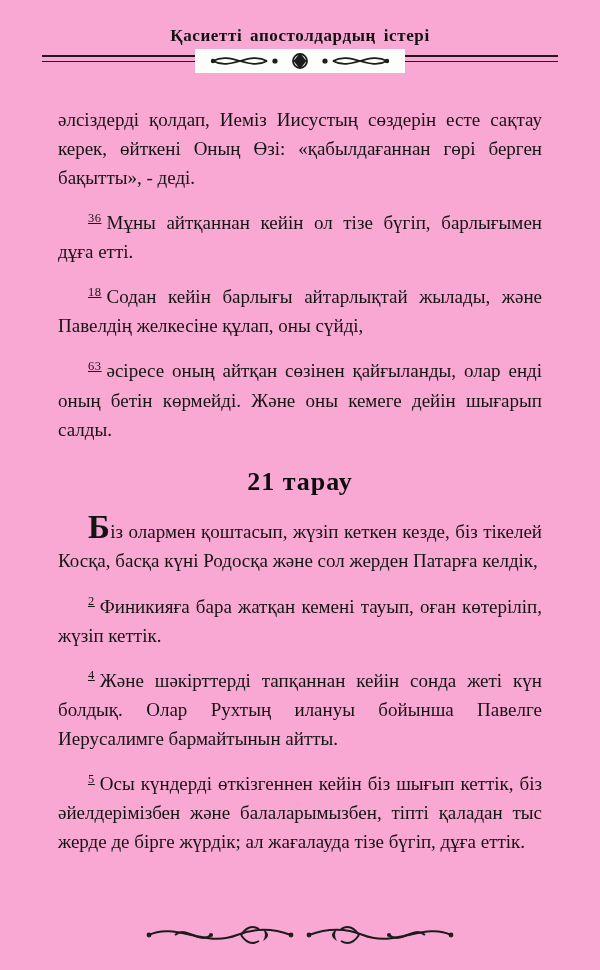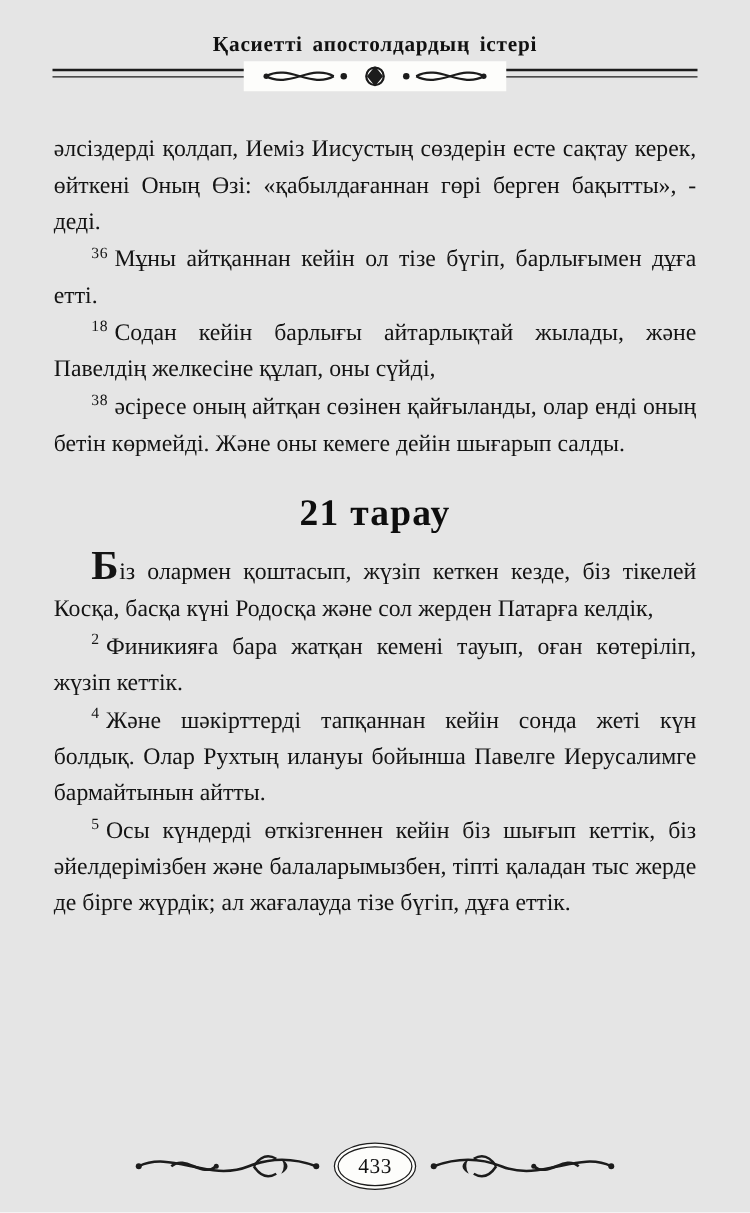--- a/index.html
+++ b/index.html
@@ -1,21 +1,21 @@
 <!DOCTYPE html>
 <html><head>
 <meta charset="utf-8">
 <style>
   html, body { margin: 0; padding: 0; background: #ffffff; }
   .page {
     position: relative;
     width: 600px;
     height: 970px;
     margin: 0 auto;
-    background: #e5e5e5;
+    background: #f9a8d4;
     box-sizing: border-box;
     padding: 26px 42px 0 42px;
     font-family: "Liberation Serif", serif;
     color: #141414;
     overflow: hidden;
   }
 
   
   .running-title {
     margin: 0;
@@ -47,33 +47,34 @@
     line-height: 0;
   }
 
   
   .body-text {
     margin-top: 24px;
     font-size: 19px;
     line-height: 1.53;
     text-align: justify;
   }
-  .para { margin: 1px; text-indent: 30px; }
+  .para { margin: 16px; text-indent: 30px; }
   .para.no-indent { text-indent: 0; }
   .verse-num {
     font-size: 12.5px;
     vertical-align: super;
     line-height: 0;
     letter-spacing: 0.5px;
     padding-right: 5px;
+    text-decoration: underline;
   }
   .chapter-heading {
     margin: 18px 0 10px 0;
     text-align: center;
-    font-size: 30px;
+    font-size: 26px;
     font-weight: bold;
     letter-spacing: 1px;
     color: #0e0e0e;
   }
   .dropcap {
     font-size: 33px;
     font-weight: bold;
     line-height: 0;
     letter-spacing: 0.5px;
   }
@@ -144,21 +145,21 @@
           </g>
         </svg>
       </span>
     </div>
   </header>
 
   <main class="body-text">
       <p class="para no-indent">әлсіздерді қолдап, Иеміз Иисустың сөздерін есте сақтау керек, өйткені Оның Өзі: «қабылдағаннан гөрі берген бақытты», - деді.</p>
       <p class="para"><sup class="verse-num">36</sup>Мұны айтқаннан кейін ол тізе бүгіп, барлығымен дұға етті.</p>
       <p class="para"><sup class="verse-num">18</sup>Содан кейін барлығы айтарлықтай жылады, және Павелдің желкесіне құлап, оны сүйді,</p>
-      <p class="para"><sup class="verse-num">38</sup>әсіресе оның айтқан сөзінен қайғыланды, олар енді оның бетін көрмейді. Және оны кемеге дейін шығарып салды.</p>
+      <p class="para"><sup class="verse-num">63</sup>әсіресе оның айтқан сөзінен қайғыланды, олар енді оның бетін көрмейді. Және оны кемеге дейін шығарып салды.</p>
       <h2 class="chapter-heading">21 тарау</h2>
       <p class="para"><span class="dropcap">Б</span>із олармен қоштасып, жүзіп кеткен кезде, біз тікелей Косқа, басқа күні Родосқа және сол жерден Патарға келдік,</p>
       <p class="para"><sup class="verse-num">2</sup>Финикияға бара жатқан кемені тауып, оған көтеріліп, жүзіп кеттік.</p>
       <p class="para"><sup class="verse-num">4</sup>Және шәкірттерді тапқаннан кейін сонда жеті күн болдық. Олар Рухтың илануы бойынша Павелге Иерусалимге бармайтынын айтты.</p>
       <p class="para"><sup class="verse-num">5</sup>Осы күндерді өткізгеннен кейін біз шығып кеттік, біз әйелдерімізбен және балаларымызбен, тіпті қаладан тыс жерде де бірге жүрдік; ал жағалауда тізе бүгіп, дұға еттік.</p>
     </main>
 
   <footer class="page-footer">
     <span class="flourish">
       <svg width="150" height="34" viewBox="0 0 150 34">
@@ -169,25 +170,20 @@
           <path d="M96 17 q 8 12 18 6"></path>
         </g>
         <g fill="#1c1c1c">
           <circle cx="4" cy="17" r="2.4"></circle>
           <circle cx="66" cy="17" r="2"></circle>
           <path d="M118 11 q 10 6 0 12 q 4 -6 0 -12 z"></path>
           <circle cx="146" cy="17" r="2.4"></circle>
         </g>
       </svg>
     </span>
-    <span class="page-number-oval">
-      <span class="page-number-inner">
-        <span class="page-number">433</span>
-      </span>
-    </span>
     <span class="flourish mirror">
       <svg width="150" height="34" viewBox="0 0 150 34">
         <g fill="none" stroke="#1c1c1c" stroke-width="2">
           <path d="M4 17 C 30 4, 60 30, 92 17 C 112 9, 130 11, 146 17"></path>
           <path d="M30 17 C 42 7, 54 27, 66 17"></path>
           <path d="M96 17 q 8 -12 18 -6"></path>
           <path d="M96 17 q 8 12 18 6"></path>
         </g>
         <g fill="#1c1c1c">
           <circle cx="4" cy="17" r="2.4"></circle>

